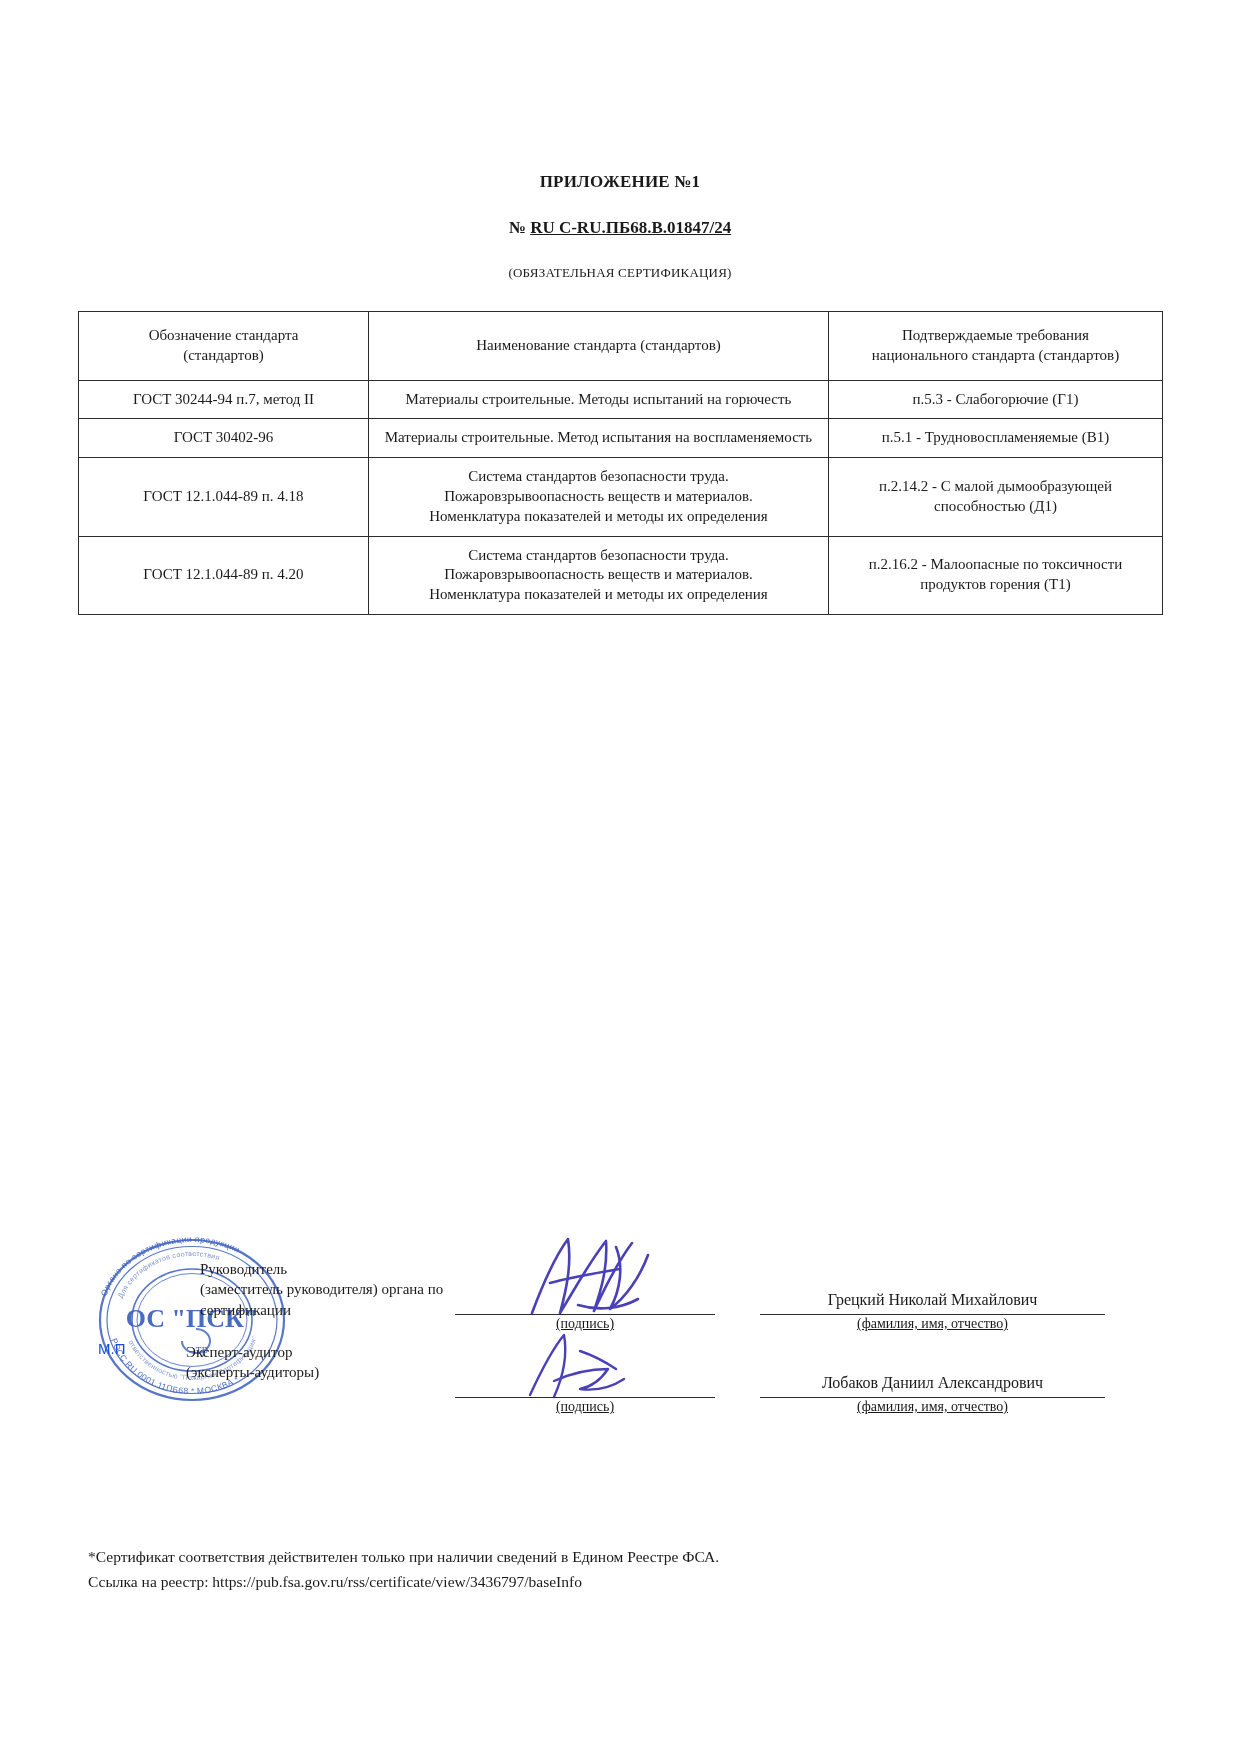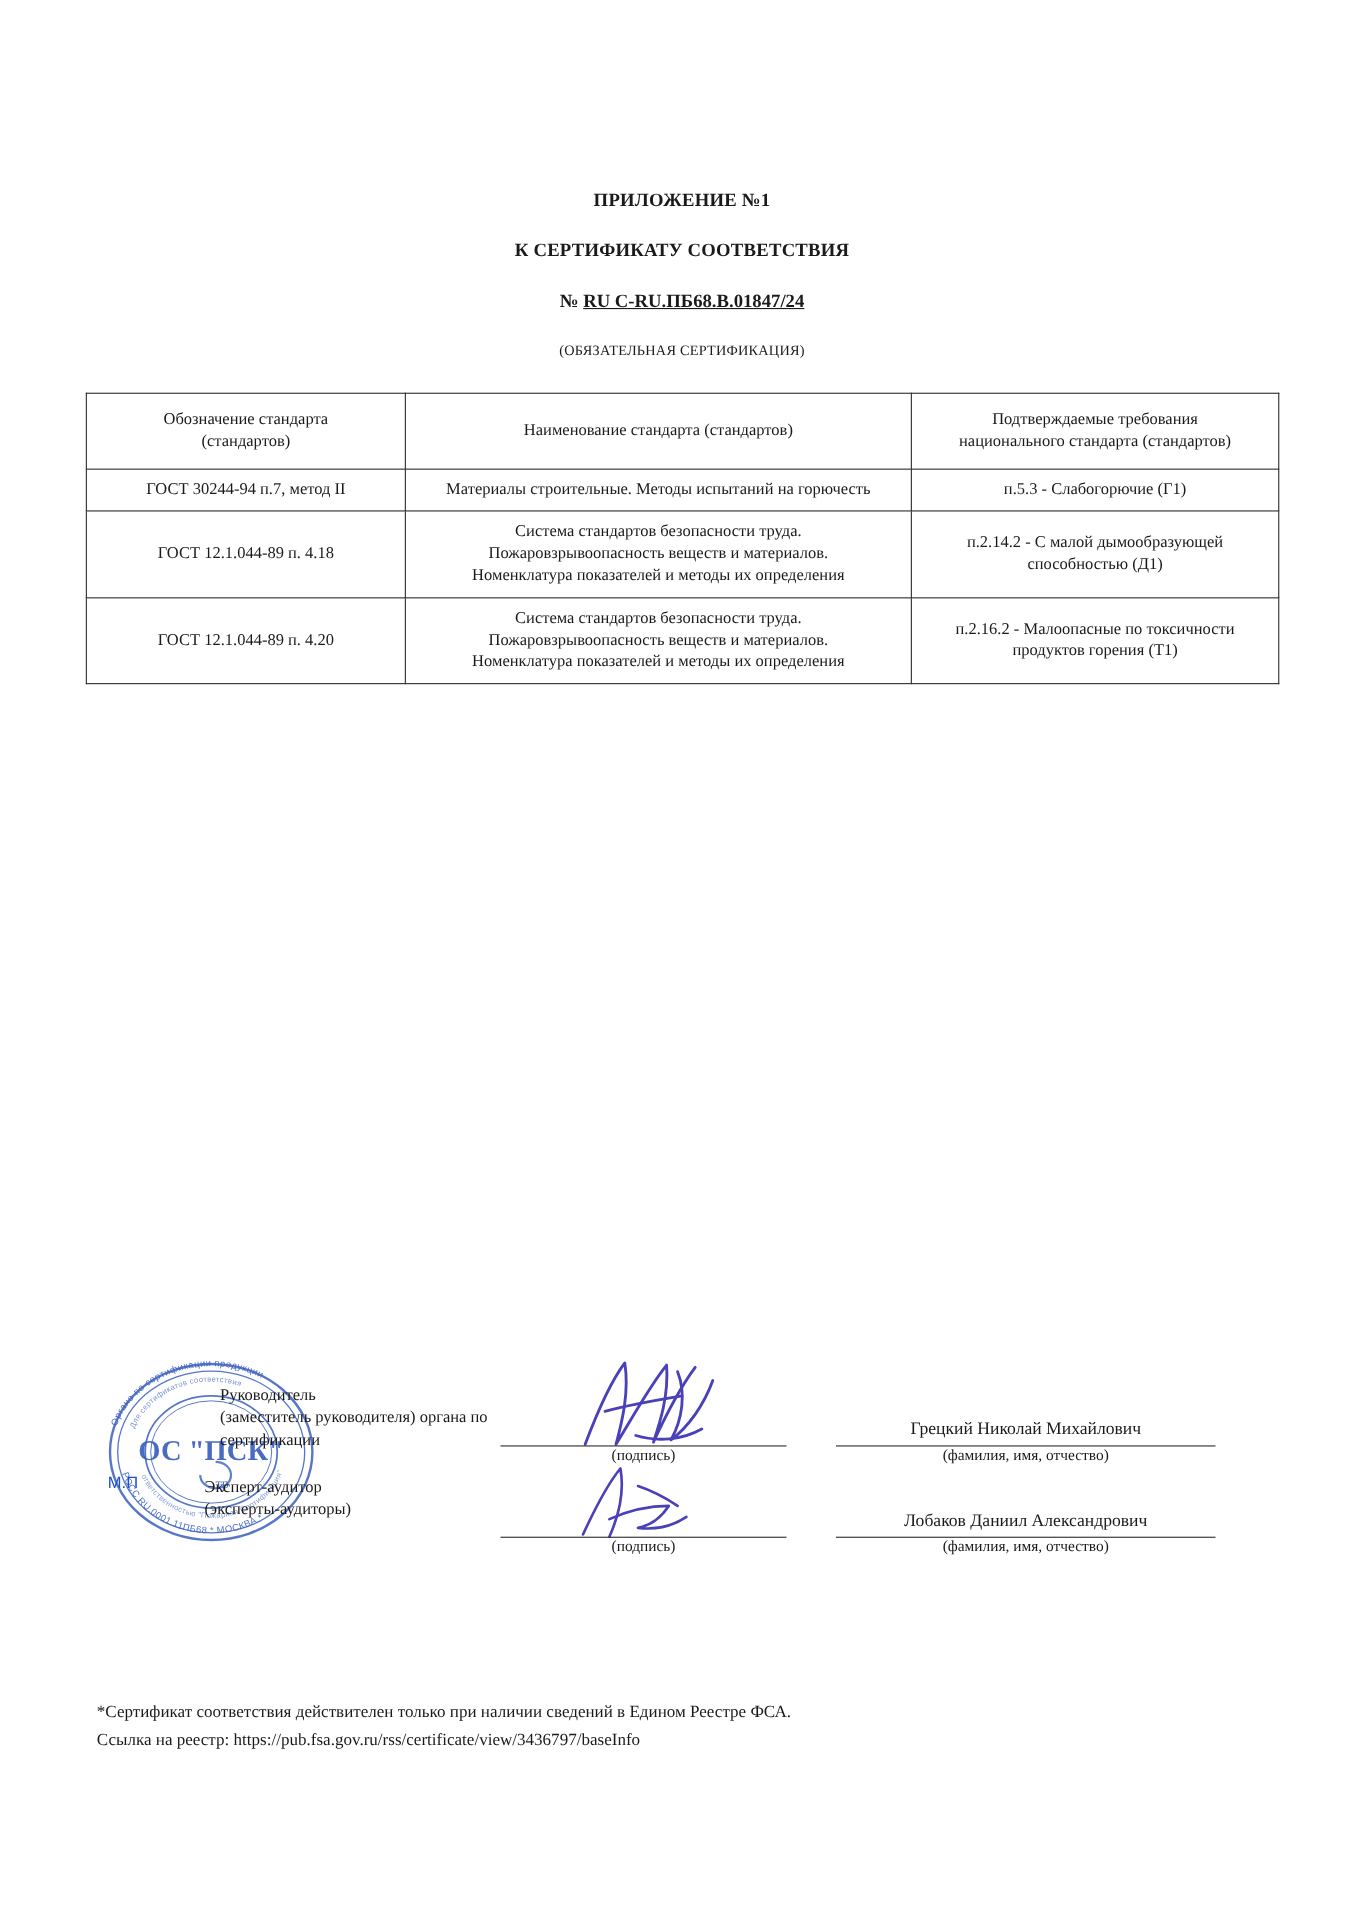--- a/index.html
+++ b/index.html
@@ -136,20 +136,21 @@
   }
   .sigline.l1 { left: 455px; top: 99px; width: 260px; }
   .sigline.l2 { left: 455px; top: 182px; width: 260px; }
   .sigline.r1 { left: 760px; top: 99px; width: 345px; }
   .sigline.r2 { left: 760px; top: 182px; width: 345px; }
 
   .caption {
     position: absolute;
     font-size: 14px;
     text-align: center;
+    text-decoration: underline;
   }
   .caption.c-sig1 { left: 455px; top: 101px; width: 260px; }
   .caption.c-sig2 { left: 455px; top: 184px; width: 260px; }
   .caption.c-fio1 { left: 760px; top: 101px; width: 345px; }
   .caption.c-fio2 { left: 760px; top: 184px; width: 345px; }
 
   .name {
     position: absolute;
     font-size: 16px;
     text-align: center;
@@ -174,21 +175,20 @@
     line-height: 1.6;
   }
 </style>
 </head>
 <body>
 
 <div class="page">
 
   <div class="header">
     <div class="hdr-line1">ПРИЛОЖЕНИЕ №1</div>
-    <div class="hdr-line2">К СЕРТИФИКАТУ СООТВЕТСТВИЯ</div>
     <div class="hdr-line3">
       <span>№ </span><span class="num-underline">RU C-RU.ПБ68.B.01847/24</span>
     </div>
     <div class="hdr-line4">(ОБЯЗАТЕЛЬНАЯ СЕРТИФИКАЦИЯ)</div>
   </div>
 
   <div class="table-wrap">
     <table class="std">
       <colgroup>
         <col class="c1">
@@ -202,20 +202,25 @@
           <th class="multi-line">Наименование стандарта (стандартов)</th>
           <th class="multi-line">Подтверждаемые требования
 национального стандарта (стандартов)</th>
         </tr>
       </thead>
       <tbody>
         <tr>
           <td>ГОСТ 30244-94 п.7, метод II</td>
           <td>Материалы строительные. Методы испытаний на горючесть</td>
           <td>п.5.3 - Слабогорючие (Г1)</td>
+        </tr>
+        <tr>
+          <td>ГОСТ 30402-96</td>
+          <td>Материалы строительные. Метод испытания на воспламеняемость</td>
+          <td>п.5.1 - Трудновоспламеняемые (В1)</td>
         </tr>
         <tr>
           <td>ГОСТ 12.1.044-89 п. 4.18</td>
           <td class="multi-line">Система стандартов безопасности труда.
 Пожаровзрывоопасность веществ и материалов.
 Номенклатура показателей и методы их определения</td>
           <td>п.2.14.2 - С малой дымообразующей способностью (Д1)</td>
         </tr>
         <tr>
           <td>ГОСТ 12.1.044-89 п. 4.20</td>

